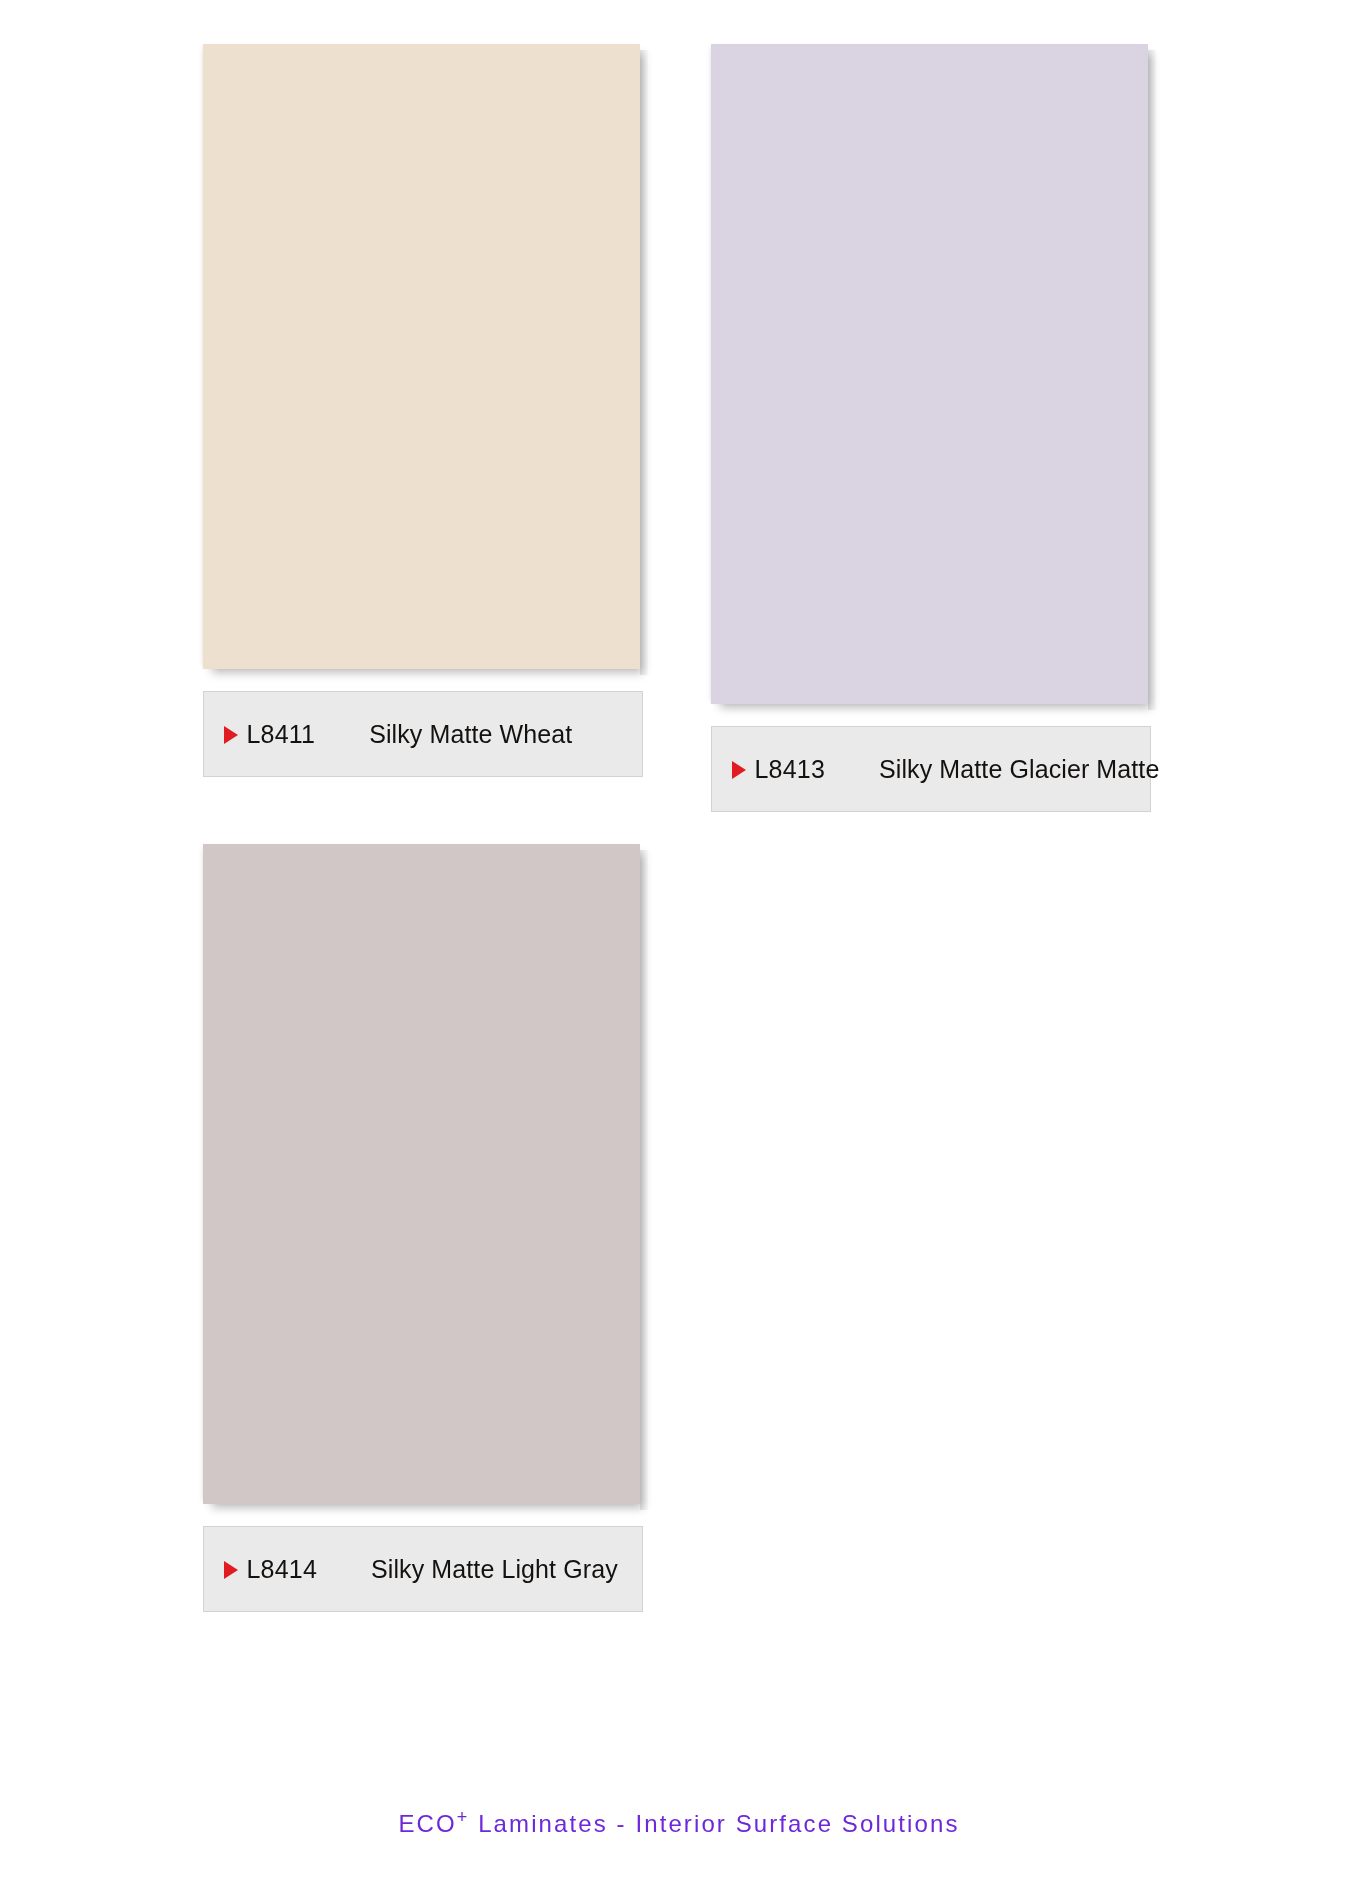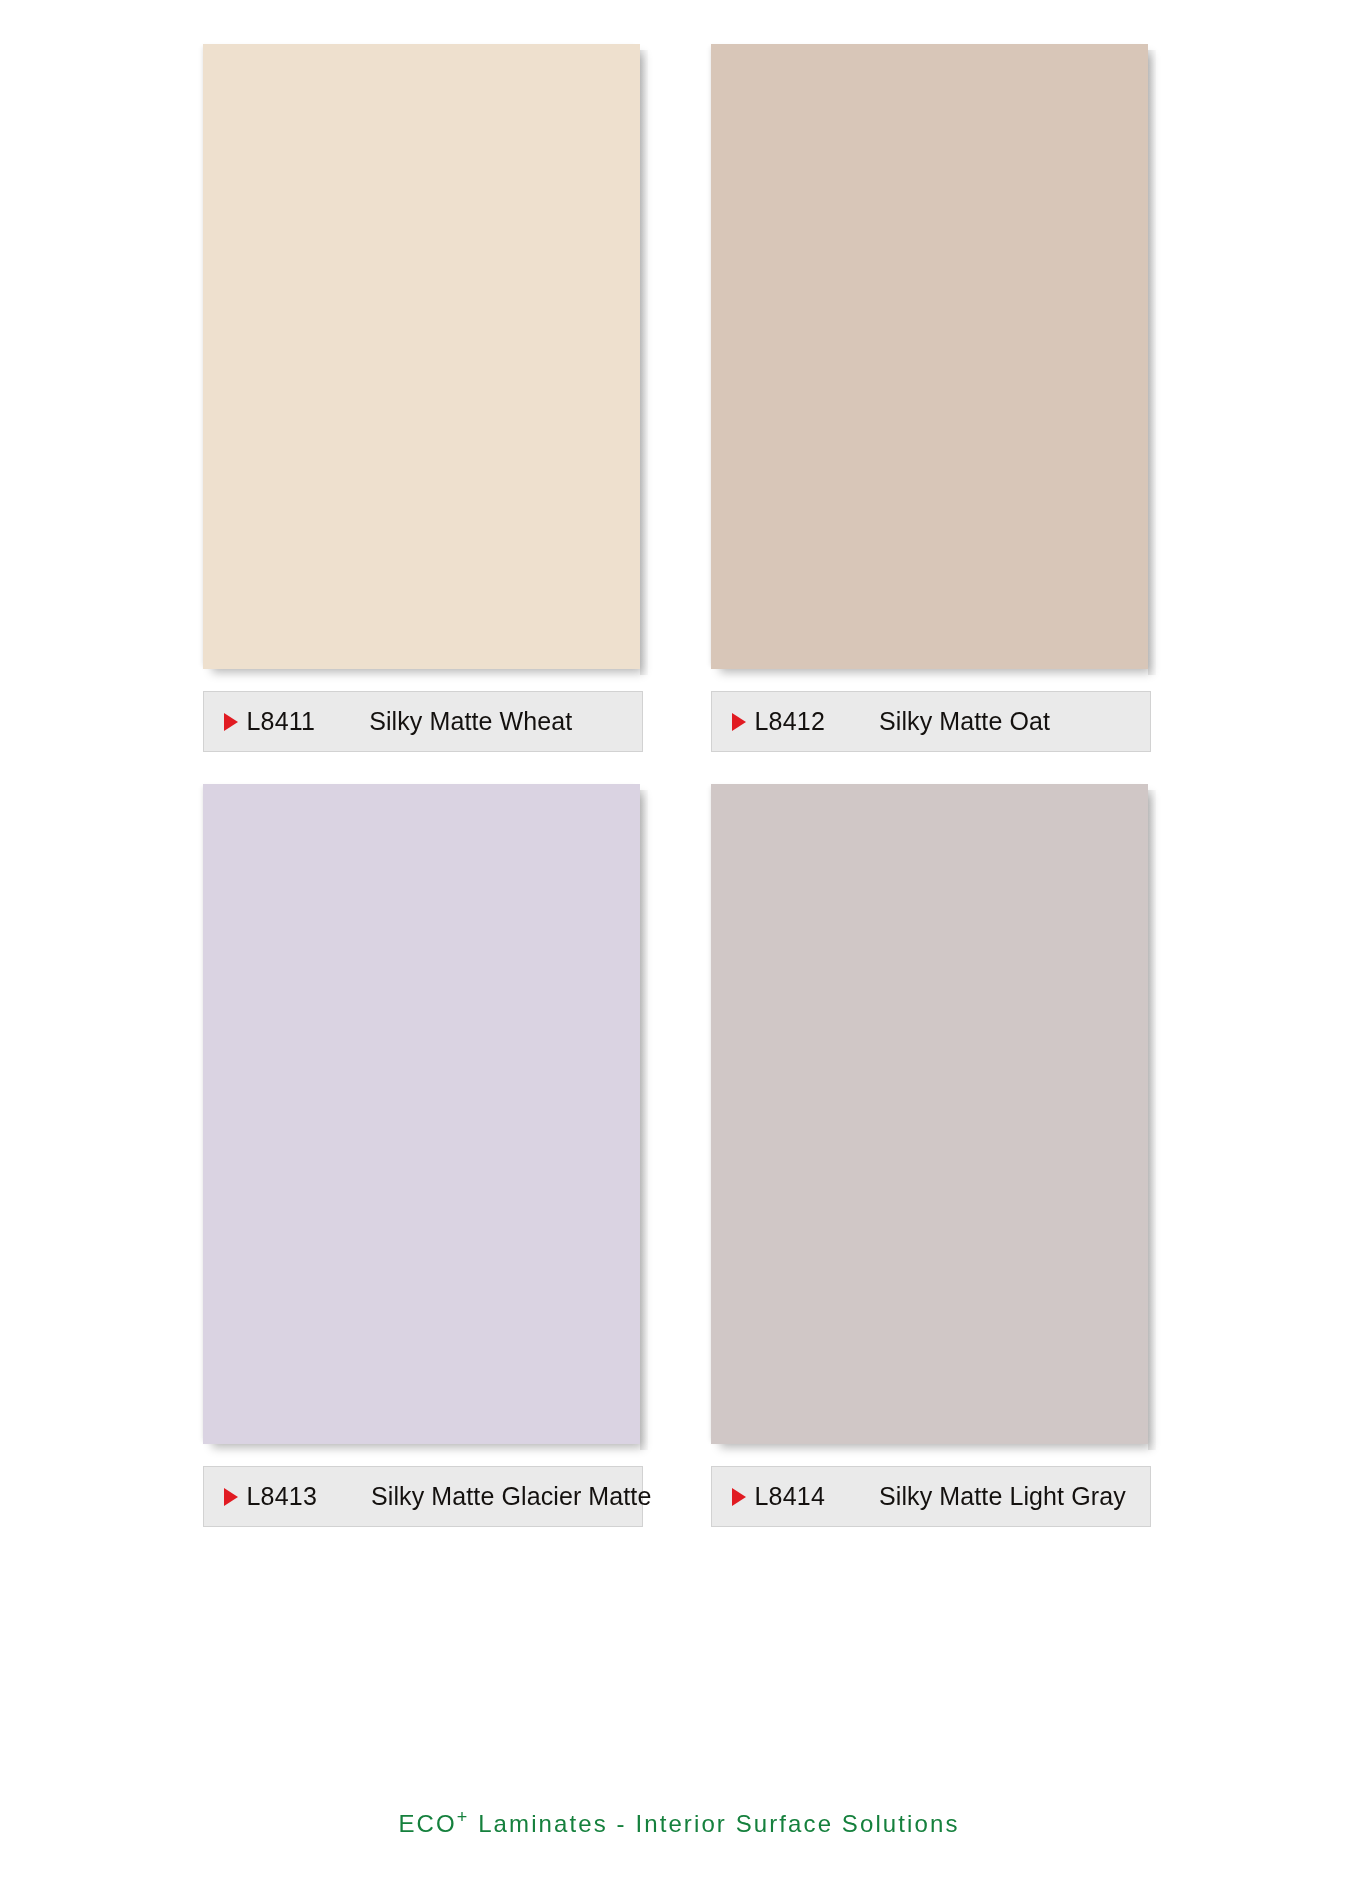--- a/index.html
+++ b/index.html
@@ -69,21 +69,21 @@
     bottom: -6px;
     width: 8px;
     background: linear-gradient(to right, rgba(0,0,0,0.10), rgba(0,0,0,0.02));
   }
 
   
   .label-plate {
     position: relative;
     margin-top: 22px;
     width: 440px;
-    height: 61px;
+    height: 86px;
     background: #eaeaea;
     border: 1px solid #d2d2d2;
     box-sizing: border-box;
     display: flex;
     align-items: center;
     padding-left: 20px;
   }
 
   .tri {
     width: 0;
@@ -138,30 +138,20 @@
       <div class="swatch-wrap">
         <div class="swatch" style="background: rgb(238, 224, 206);"></div>
       </div>
       <div class="label-plate">
         <span class="tri" style="border-left-color: rgb(225, 27, 34);"></span>
         <span class="code">L8411</span>
         <span class="name">Silky Matte Wheat</span>
       </div>
     </div>
 
-    <div class="card row1">
-      <div class="swatch-wrap">
-        <div class="swatch" style="background: rgb(216, 198, 184);"></div>
-      </div>
-      <div class="label-plate">
-        <span class="tri" style="border-left-color: rgb(225, 27, 34);"></span>
-        <span class="code">L8412</span>
-        <span class="name">Silky Matte Oat</span>
-      </div>
-    </div>
 
     <div class="card row2">
       <div class="swatch-wrap">
         <div class="swatch" style="background: rgb(218, 211, 226);"></div>
       </div>
       <div class="label-plate">
         <span class="tri" style="border-left-color: rgb(225, 27, 34);"></span>
         <span class="code">L8413</span>
         <span class="name">Silky Matte Glacier Matte</span>
       </div>
@@ -173,15 +163,15 @@
       </div>
       <div class="label-plate">
         <span class="tri" style="border-left-color: rgb(225, 27, 34);"></span>
         <span class="code">L8414</span>
         <span class="name">Silky Matte Light Gray</span>
       </div>
     </div>
 
   </div>
 
-  <div class="footer" style="color: #15803d;"><span>ECO</span><sup>+</sup><span> Laminates - Interior Surface Solutions</span></div>
+  <div class="footer" style="color: #6d28d9;"><span>ECO</span><sup>+</sup><span> Laminates - Interior Surface Solutions</span></div>
 
 </div>
 
 </body></html>

